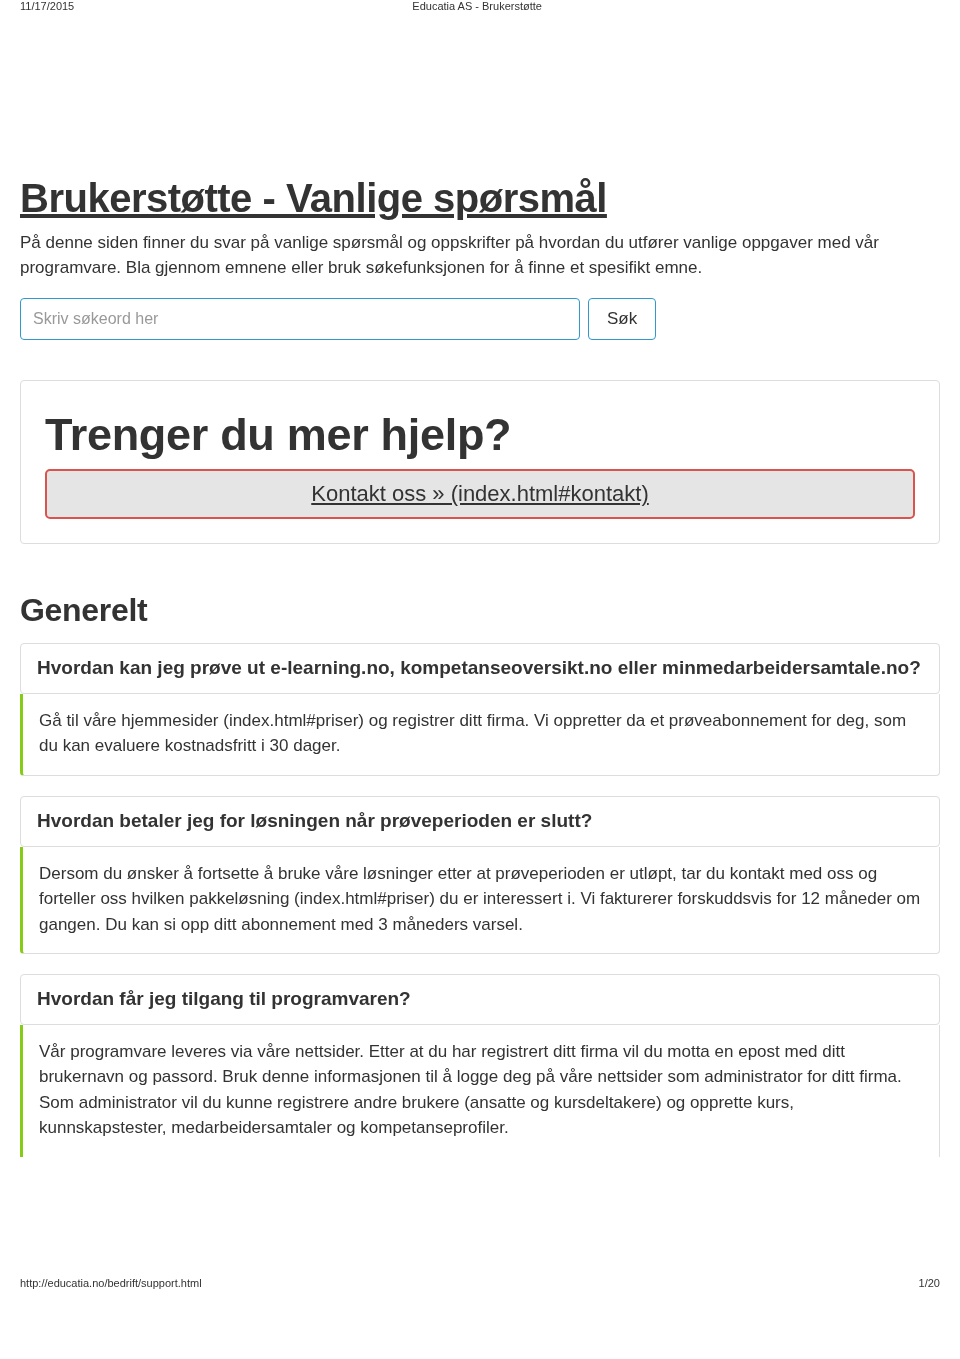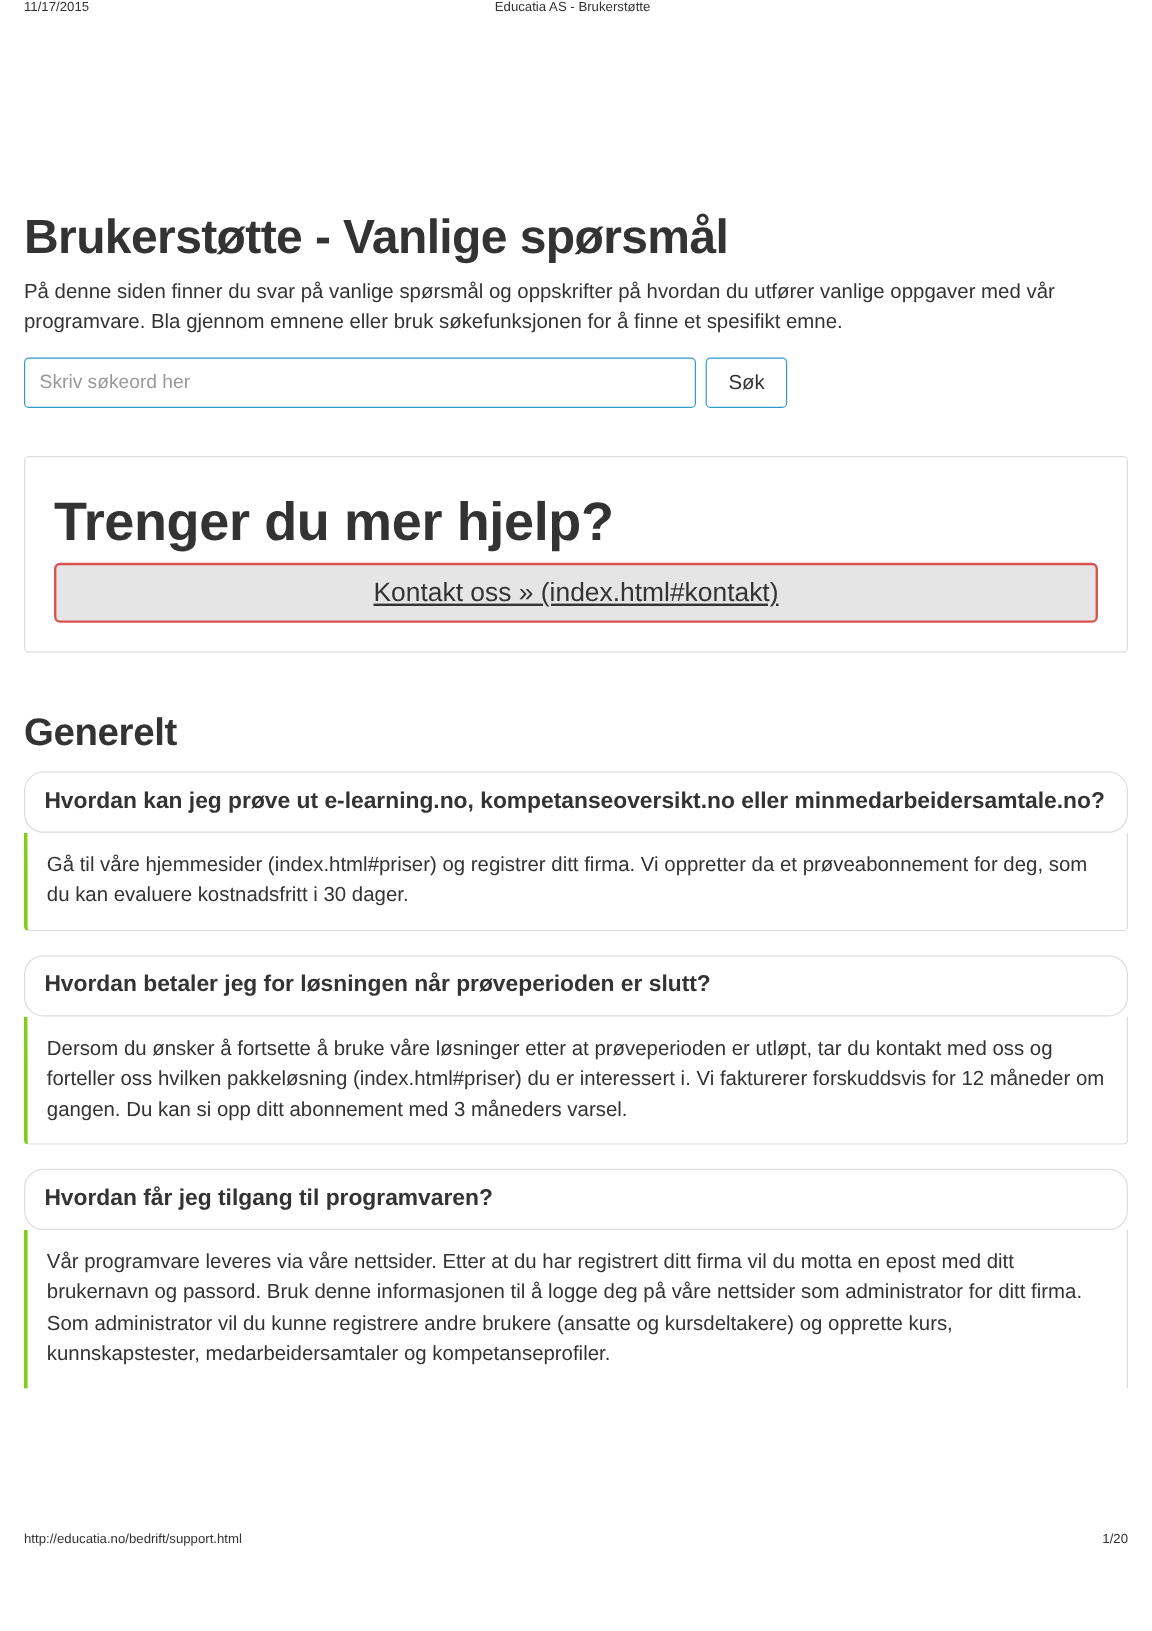--- a/index.html
+++ b/index.html
@@ -19,20 +19,21 @@
   }
   .content {
     padding: 160px 20px 20px 20px;
   }
   h1.main-title {
     font-size: 40px;
     font-weight: 700;
     margin: 0 0 10px 0;
     font-family: "Trebuchet MS", Verdana, sans-serif;
     letter-spacing: -0.5px;
+    text-decoration: underline;
   }
   .intro {
     font-size: 17px;
     line-height: 1.45;
     margin: 0 0 18px 0;
     color: #333;
   }
   .search-row {
     display: flex;
     gap: 8px;
@@ -92,21 +93,21 @@
     font-family: "Trebuchet MS", Verdana, sans-serif;
     font-size: 32px;
     font-weight: 700;
     margin: 0 0 14px 0;
     letter-spacing: -0.3px;
   }
 
   .faq-block { margin-bottom: 10px; }
   .faq-q {
     border: 1px solid #ddd;
-    border-radius: 16px;
+    border-radius: 4px;
     padding: 12px 16px;
     font-family: "Trebuchet MS", Verdana, sans-serif;
     font-size: 19px;
     font-weight: 700;
     color: #333;
     margin: 0 0 8px 0;
     cursor: pointer;
     line-height: 1.3;
   }
   .faq-a {

